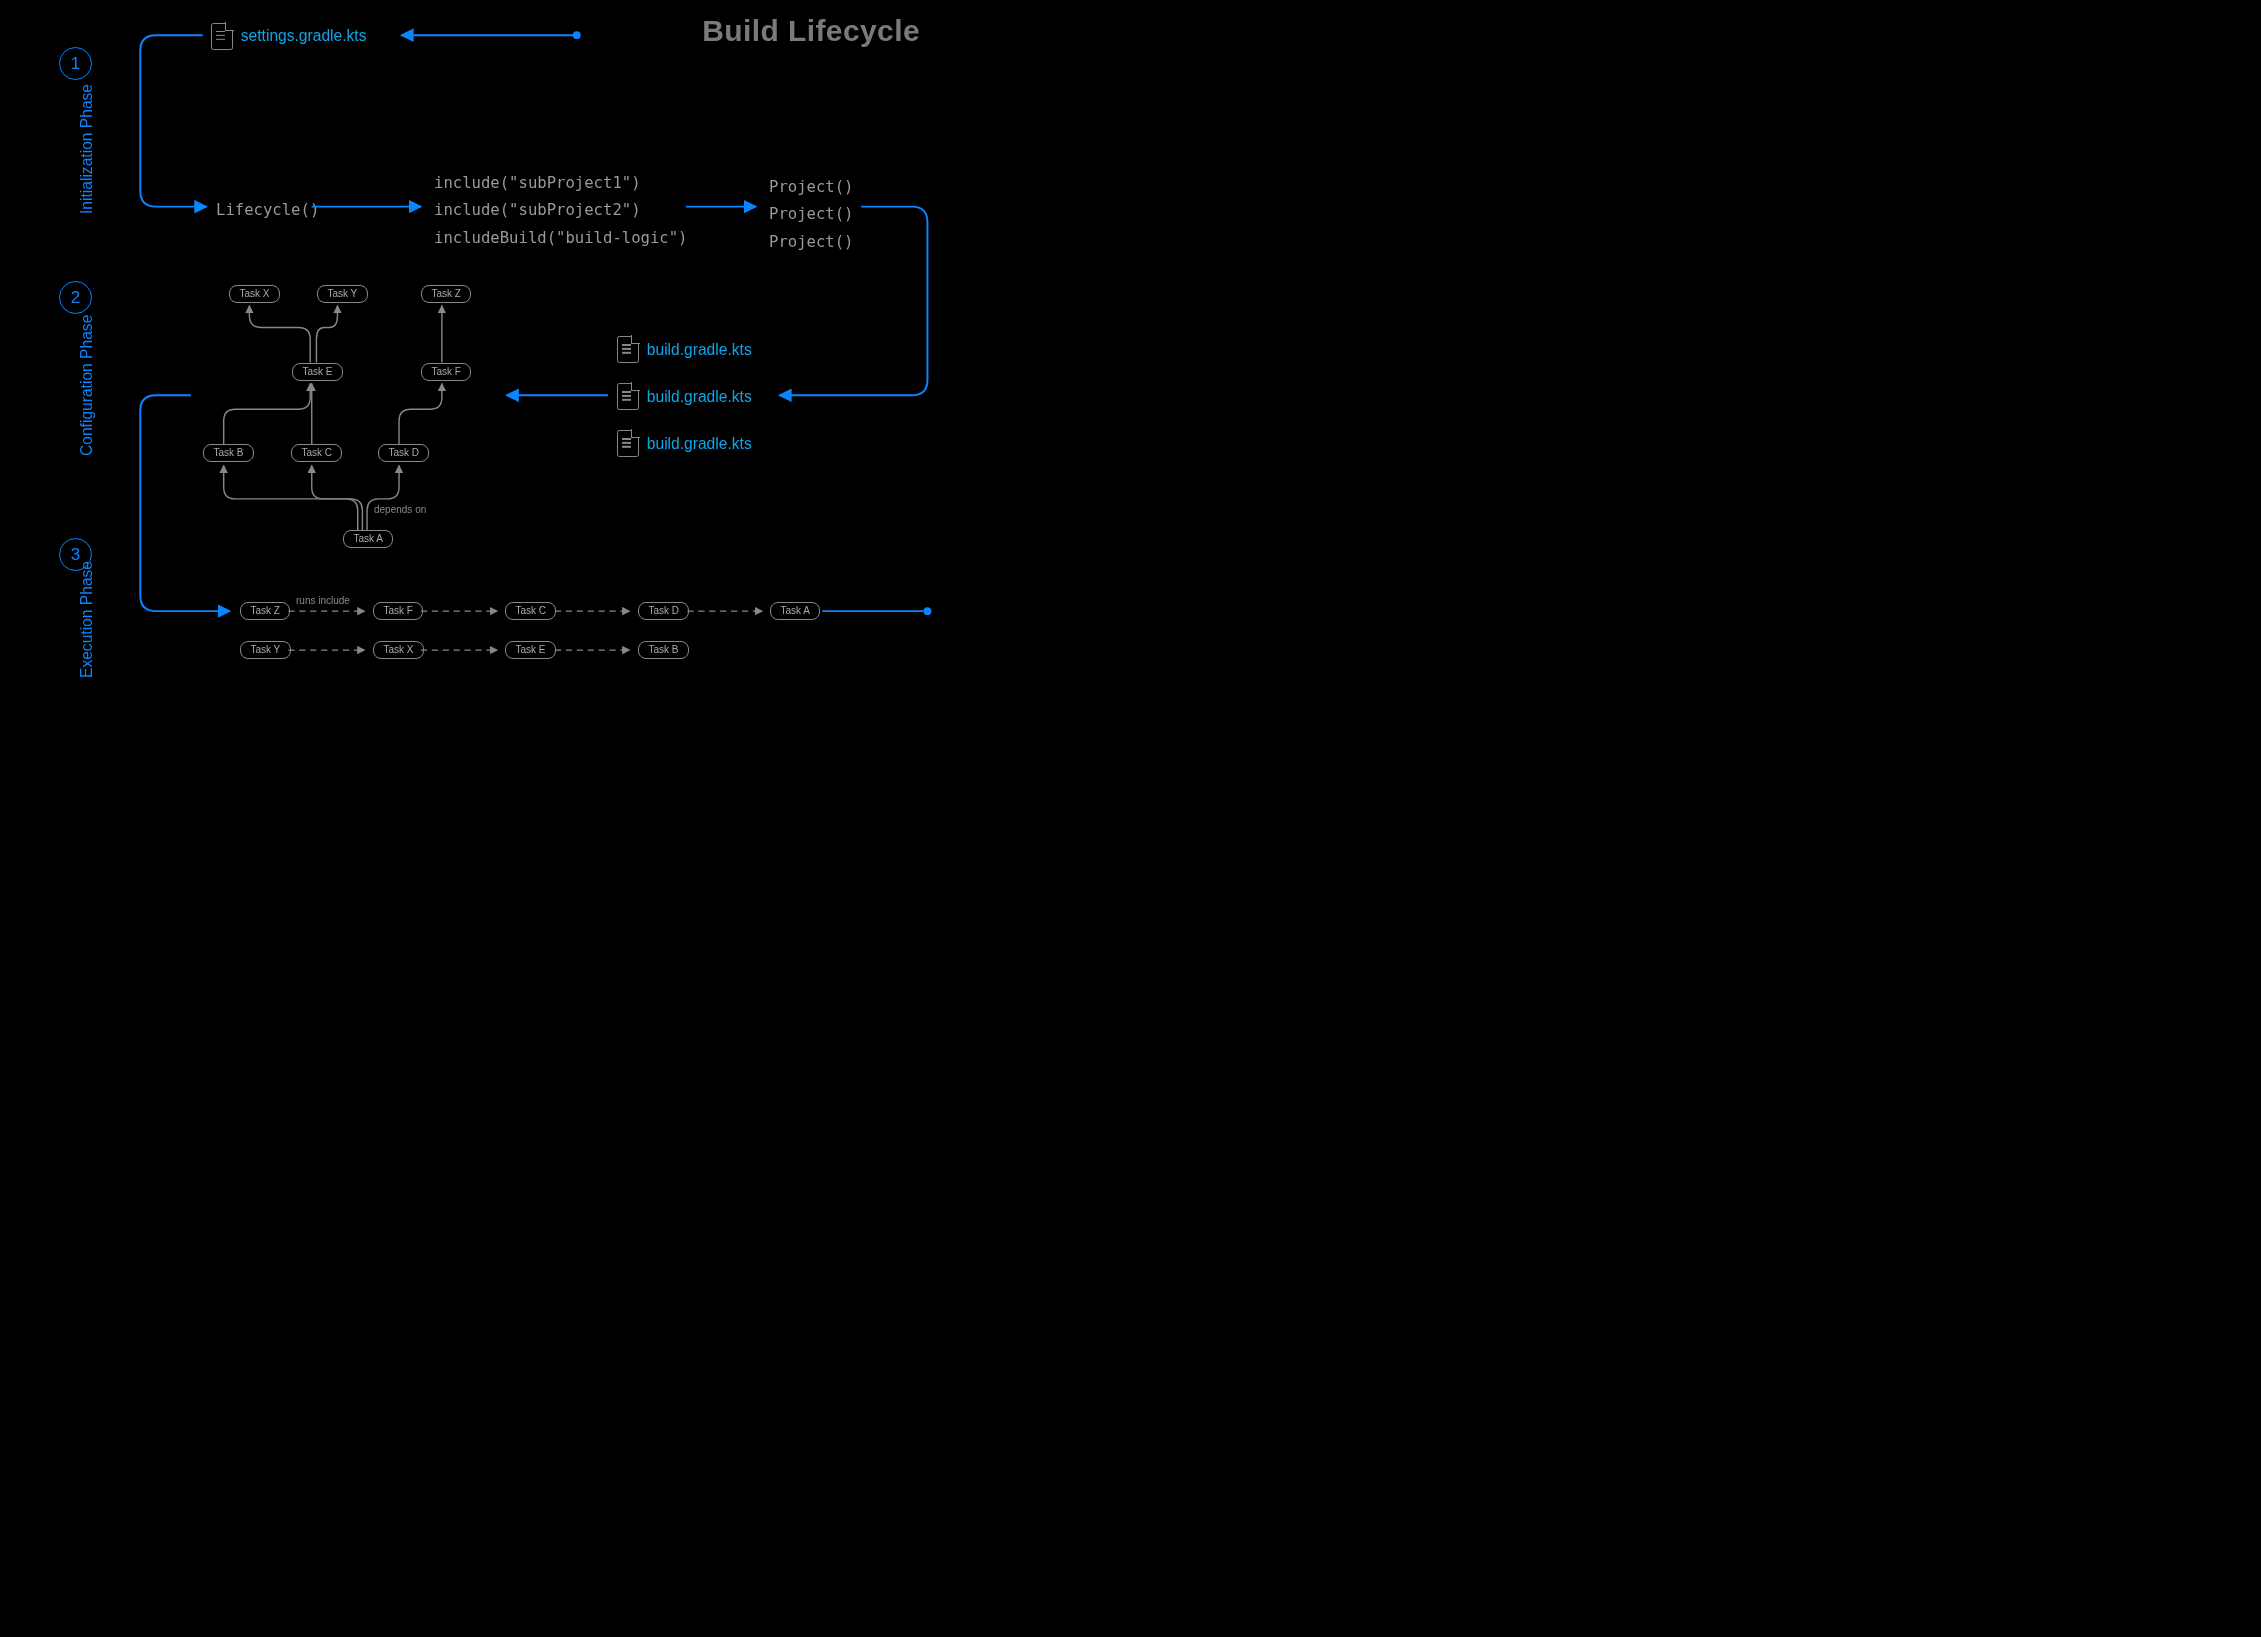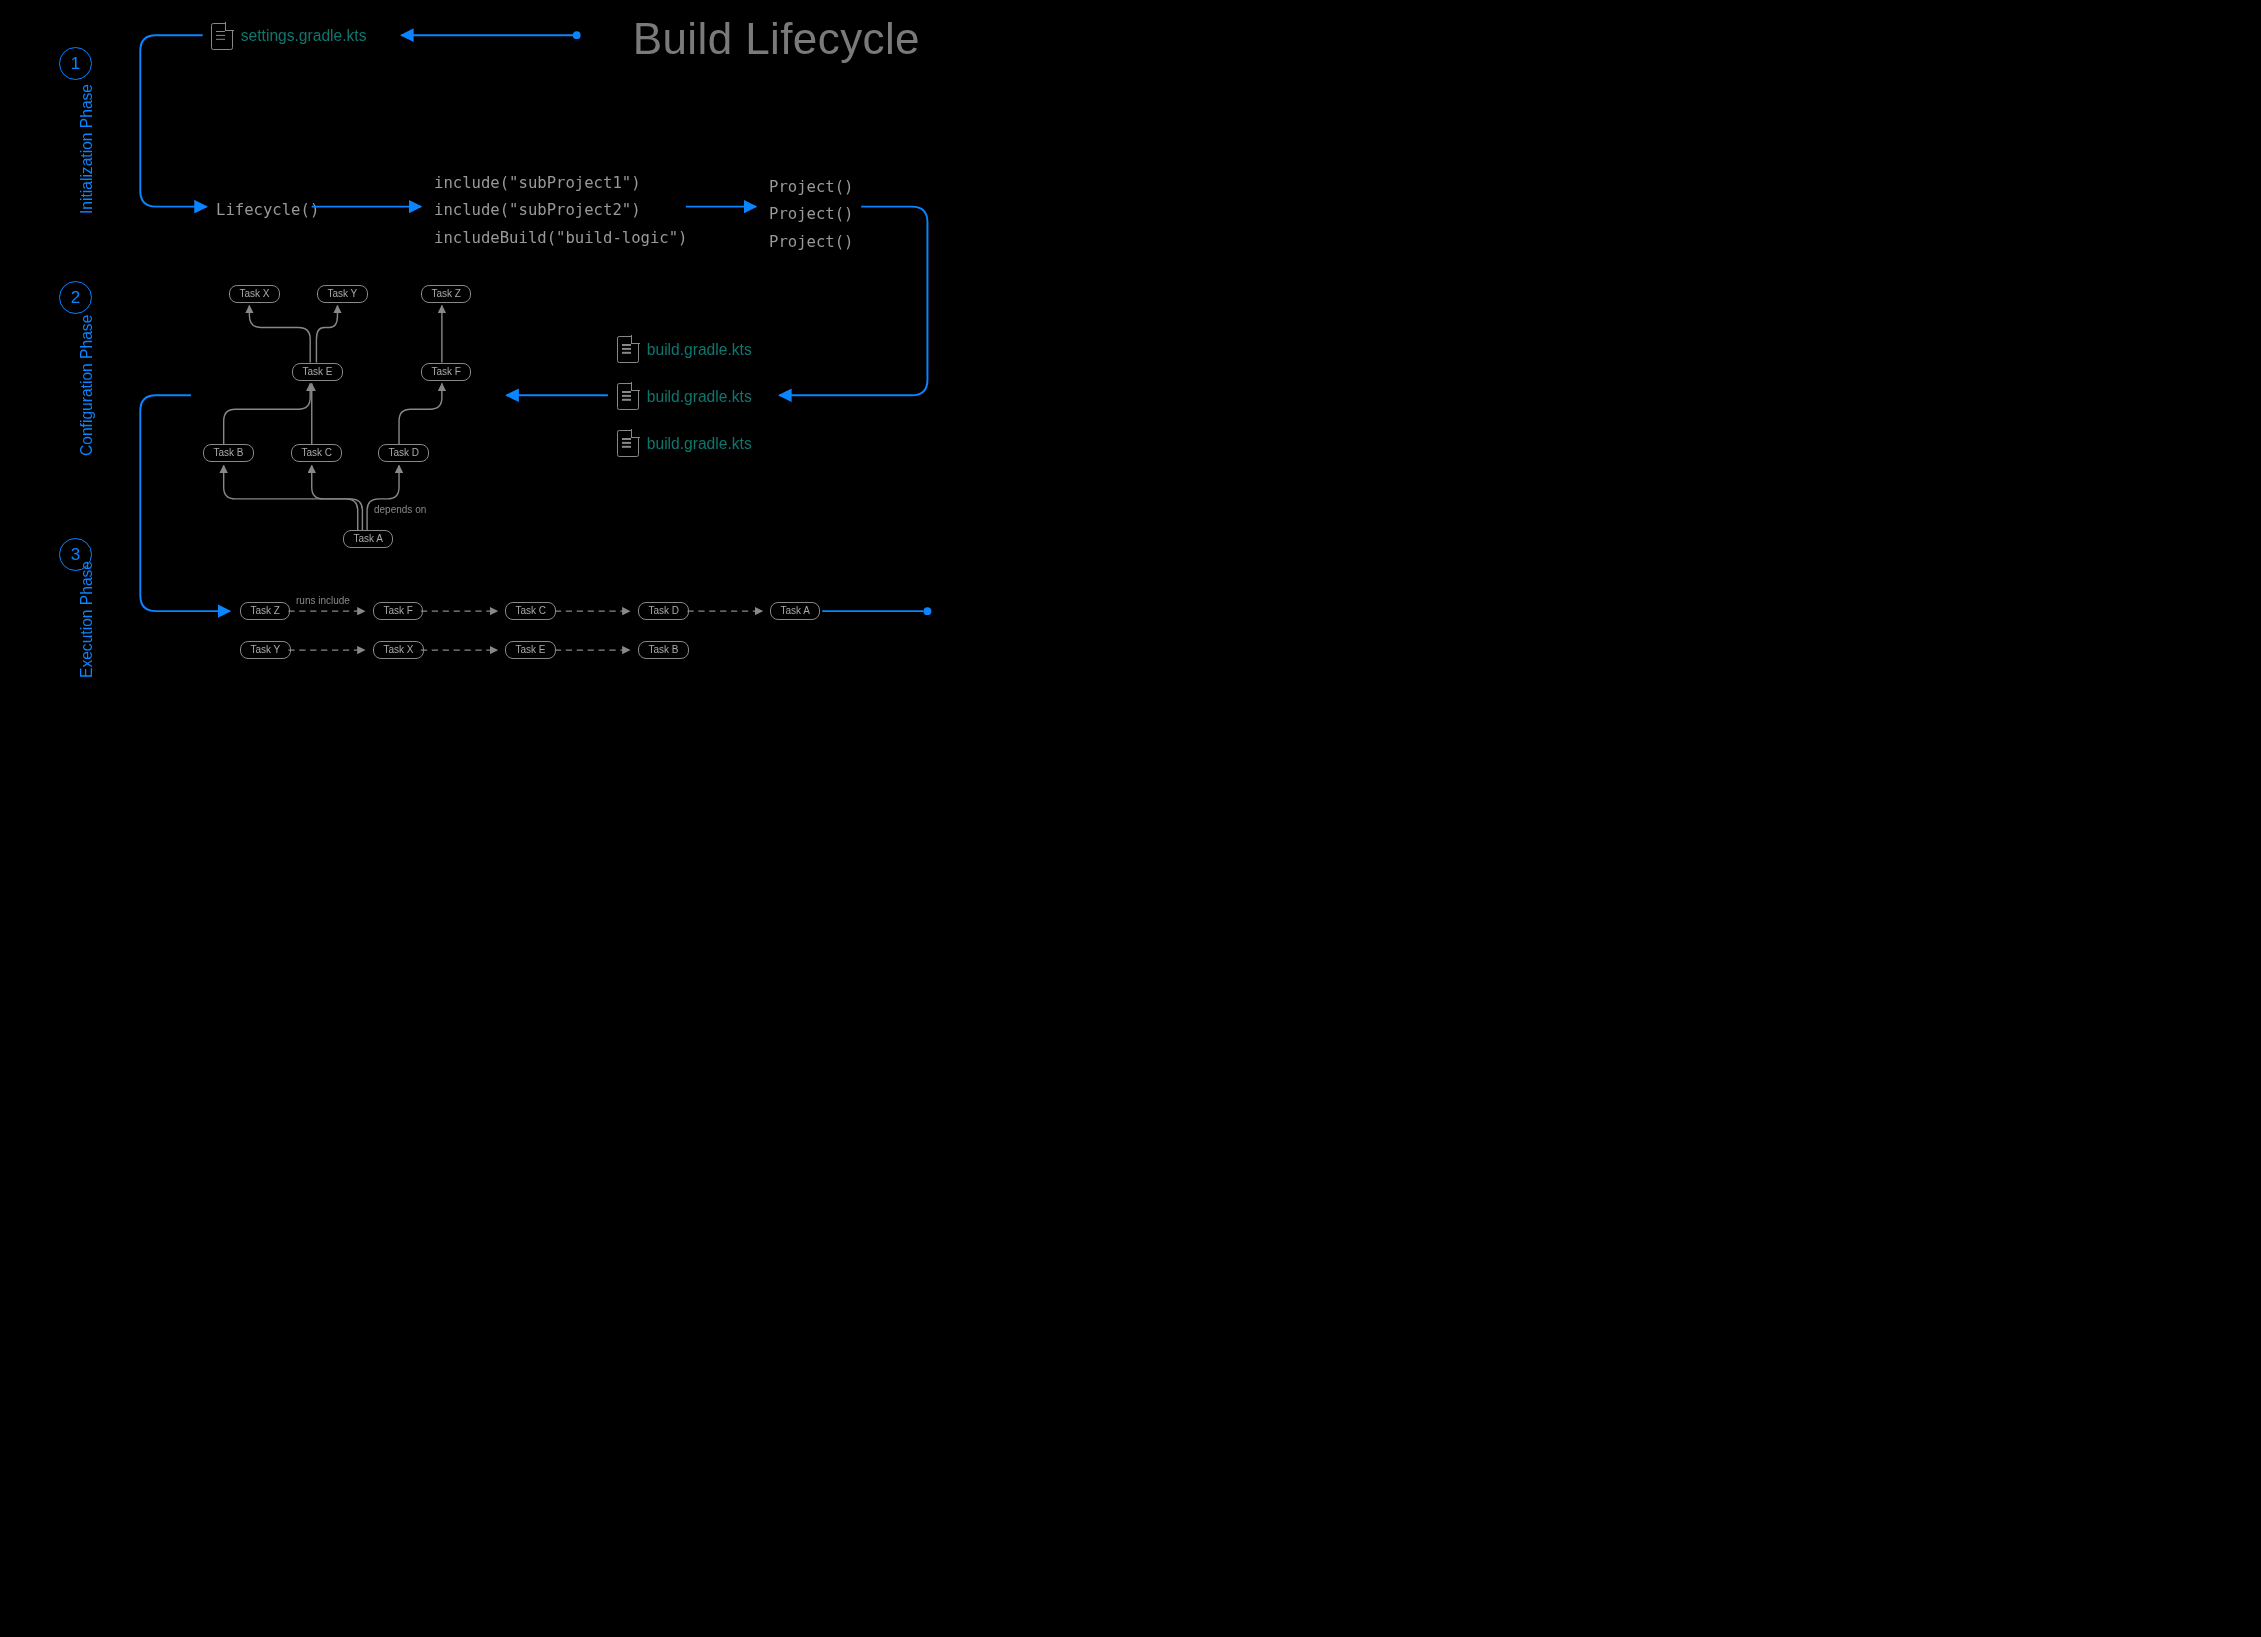--- a/index.html
+++ b/index.html
@@ -1,21 +1,21 @@
 <!DOCTYPE html>
 <html style="font-size:12.5px"><head>
 <meta charset="utf-8">
 <style>
   html,body{margin:0;padding:0;background:#000;color:#999;font-family:-apple-system,BlinkMacSystemFont,"Segoe UI",sans-serif;width:982px;height:711px;overflow:hidden}
   .canvas{position:relative;width:982px;height:711px}
-  .title{position:absolute;right:62px;top:14px;font-size:44px;font-weight:400;color:#7a7a7a;letter-spacing:0.4px}
+  .title{position:absolute;right:62px;top:14px;font-size:30px;font-weight:700;color:#7a7a7a;letter-spacing:0.4px}
   .phase-badge{position:absolute;width:31px;height:31px;border:1.9px solid #0a84ff;border-radius:50%;color:#0a84ff;font-size:17px;display:flex;align-items:center;justify-content:center;font-weight:400}
   .phase-label{position:absolute;color:#0a84ff;font-size:15.6px;transform:rotate(-90deg);transform-origin:left top;white-space:nowrap}
   .mono{font-family:ui-monospace,SFMono-Regular,Menlo,Consolas,monospace;font-size:15.6px;color:#999;white-space:pre}
-  .file-label{position:absolute;display:flex;align-items:center;gap:7.8px;font-size:15.6px;color:#0f766e}
+  .file-label{position:absolute;display:flex;align-items:center;gap:7.8px;font-size:15.6px;color:#0ea5e9}
   .file-icon{width:20px;height:25px;border:1.6px solid #888;border-radius:2.3px;position:relative;flex:0 0 auto}
   .file-icon::before{content:"";position:absolute;top:-1.6px;right:-1.6px;width:7.8px;height:7.8px;background:#000;border-left:1.6px solid #888;border-bottom:1.6px solid #888}
   .file-icon::after{content:"";position:absolute;left:3.9px;top:7px;width:9.4px;height:1.6px;background:#888;box-shadow:0 3.9px 0 #888,0 7.8px 0 #888}
   .task{position:absolute;border:1.6px solid #888;border-radius:8px;padding:2.3px 9.4px;font-size:10px;color:#aaa;background:#000;white-space:nowrap}
   .small-label{position:absolute;font-size:10px;color:#888}
   .code-block{position:absolute;line-height:1.75}
 </style>
 </head>
 <body>
 

